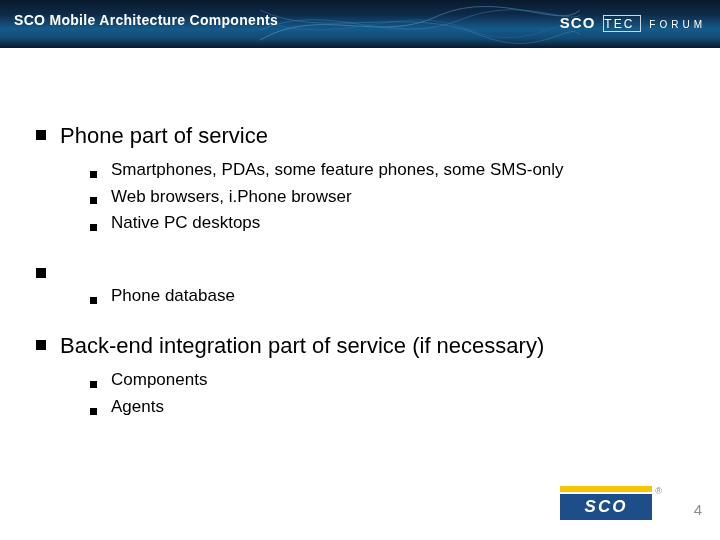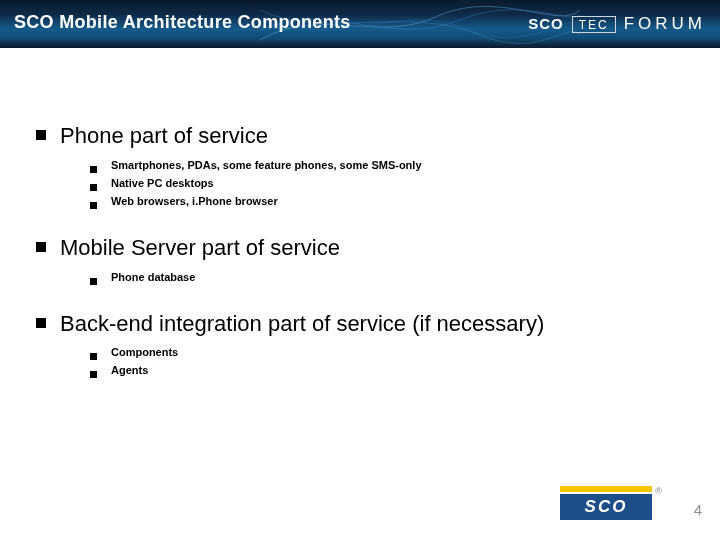--- a/index.html
+++ b/index.html
@@ -33,21 +33,21 @@
     width: 320px;
     height: 48px;
     pointer-events: none;
     opacity: 0.7;
   }
   .header-title {
     position: absolute;
     left: 14px;
     top: 12px;
     color: #ffffff;
-    font-size: 18px;
+    font-size: 14px;
     font-weight: bold;
     letter-spacing: 0.3px;
   }
   .header-logo {
     position: absolute;
     right: 14px;
     top: 14px;
     display: flex;
     align-items: baseline;
     color: #ffffff;
@@ -55,26 +55,26 @@
     font-family: Arial, sans-serif;
   }
   .header-logo .brand {
     font-weight: bold;
     font-size: 15px;
     letter-spacing: 1px;
   }
   .header-logo .tec-box {
     display: inline-block;
     border: 1px solid #cfd7df;
-    padding: 1px 6px 0 6px;
+    padding: 1px 6px 0 0;
     font-size: 12px;
     letter-spacing: 2px;
   }
   .header-logo .forum {
-    font-size: 17px;
+    font-size: 10px;
     letter-spacing: 4px;
     font-weight: normal;
   }
 
   .content {
     position: absolute;
     top: 120px;
     left: 36px;
     right: 36px;
     color: #000;
@@ -100,25 +100,24 @@
     margin: 10px 14px 0 0;
     flex: 0 0 auto;
   }
   ul.sub {
     list-style: none;
     padding: 6px 0 10px 54px;
     margin: 0;
   }
   ul.sub > li {
     display: flex;
-    align-items: flex-start;
-    font-size: 11px;
+    align-items: center;
+    font-size: 17px;
     line-height: 1.45;
     margin-bottom: 2px;
-    font-weight: bold;
   }
   ul.sub > li .sq {
     width: 7px;
     height: 7px;
     background: #000;
     margin: 8px 14px 0 0;
     flex: 0 0 auto;
   }
 
   .footer-logo {
@@ -191,33 +190,32 @@
           <span class="sq"></span>
           <span>Phone part of service</span>
         </div>
         <ul class="sub">
           <li>
               <span class="sq"></span>
               <span>Smartphones, PDAs, some feature phones, some SMS-only</span>
             </li>
           <li>
               <span class="sq"></span>
+              <span>Web browsers, i.Phone browser</span>
+            </li>
+          <li>
+              <span class="sq"></span>
               <span>Native PC desktops</span>
-            </li>
-          <li>
-              <span class="sq"></span>
-              <span>Web browsers, i.Phone browser</span>
             </li>
         </ul>
       </li>
 
       <li>
         <div class="b-top">
           <span class="sq"></span>
-          <span>Mobile Server part of service</span>
         </div>
         <ul class="sub">
           <li>
               <span class="sq"></span>
               <span>Phone database</span>
             </li>
         </ul>
       </li>
 
       <li>

